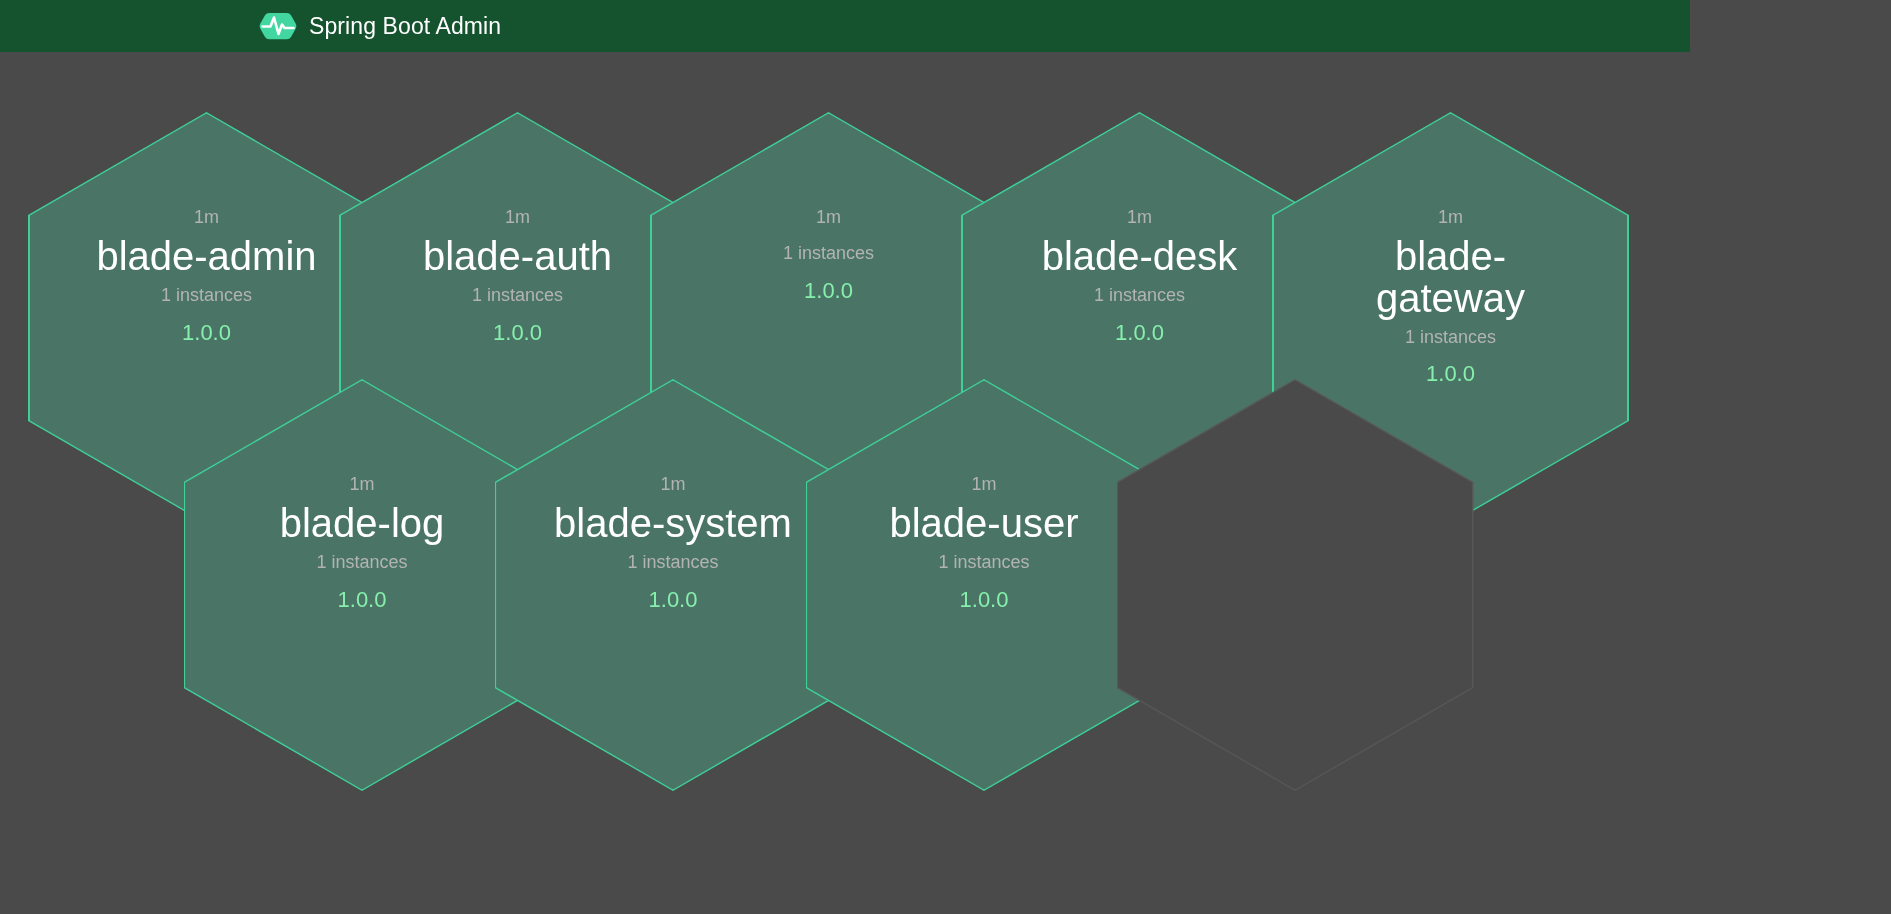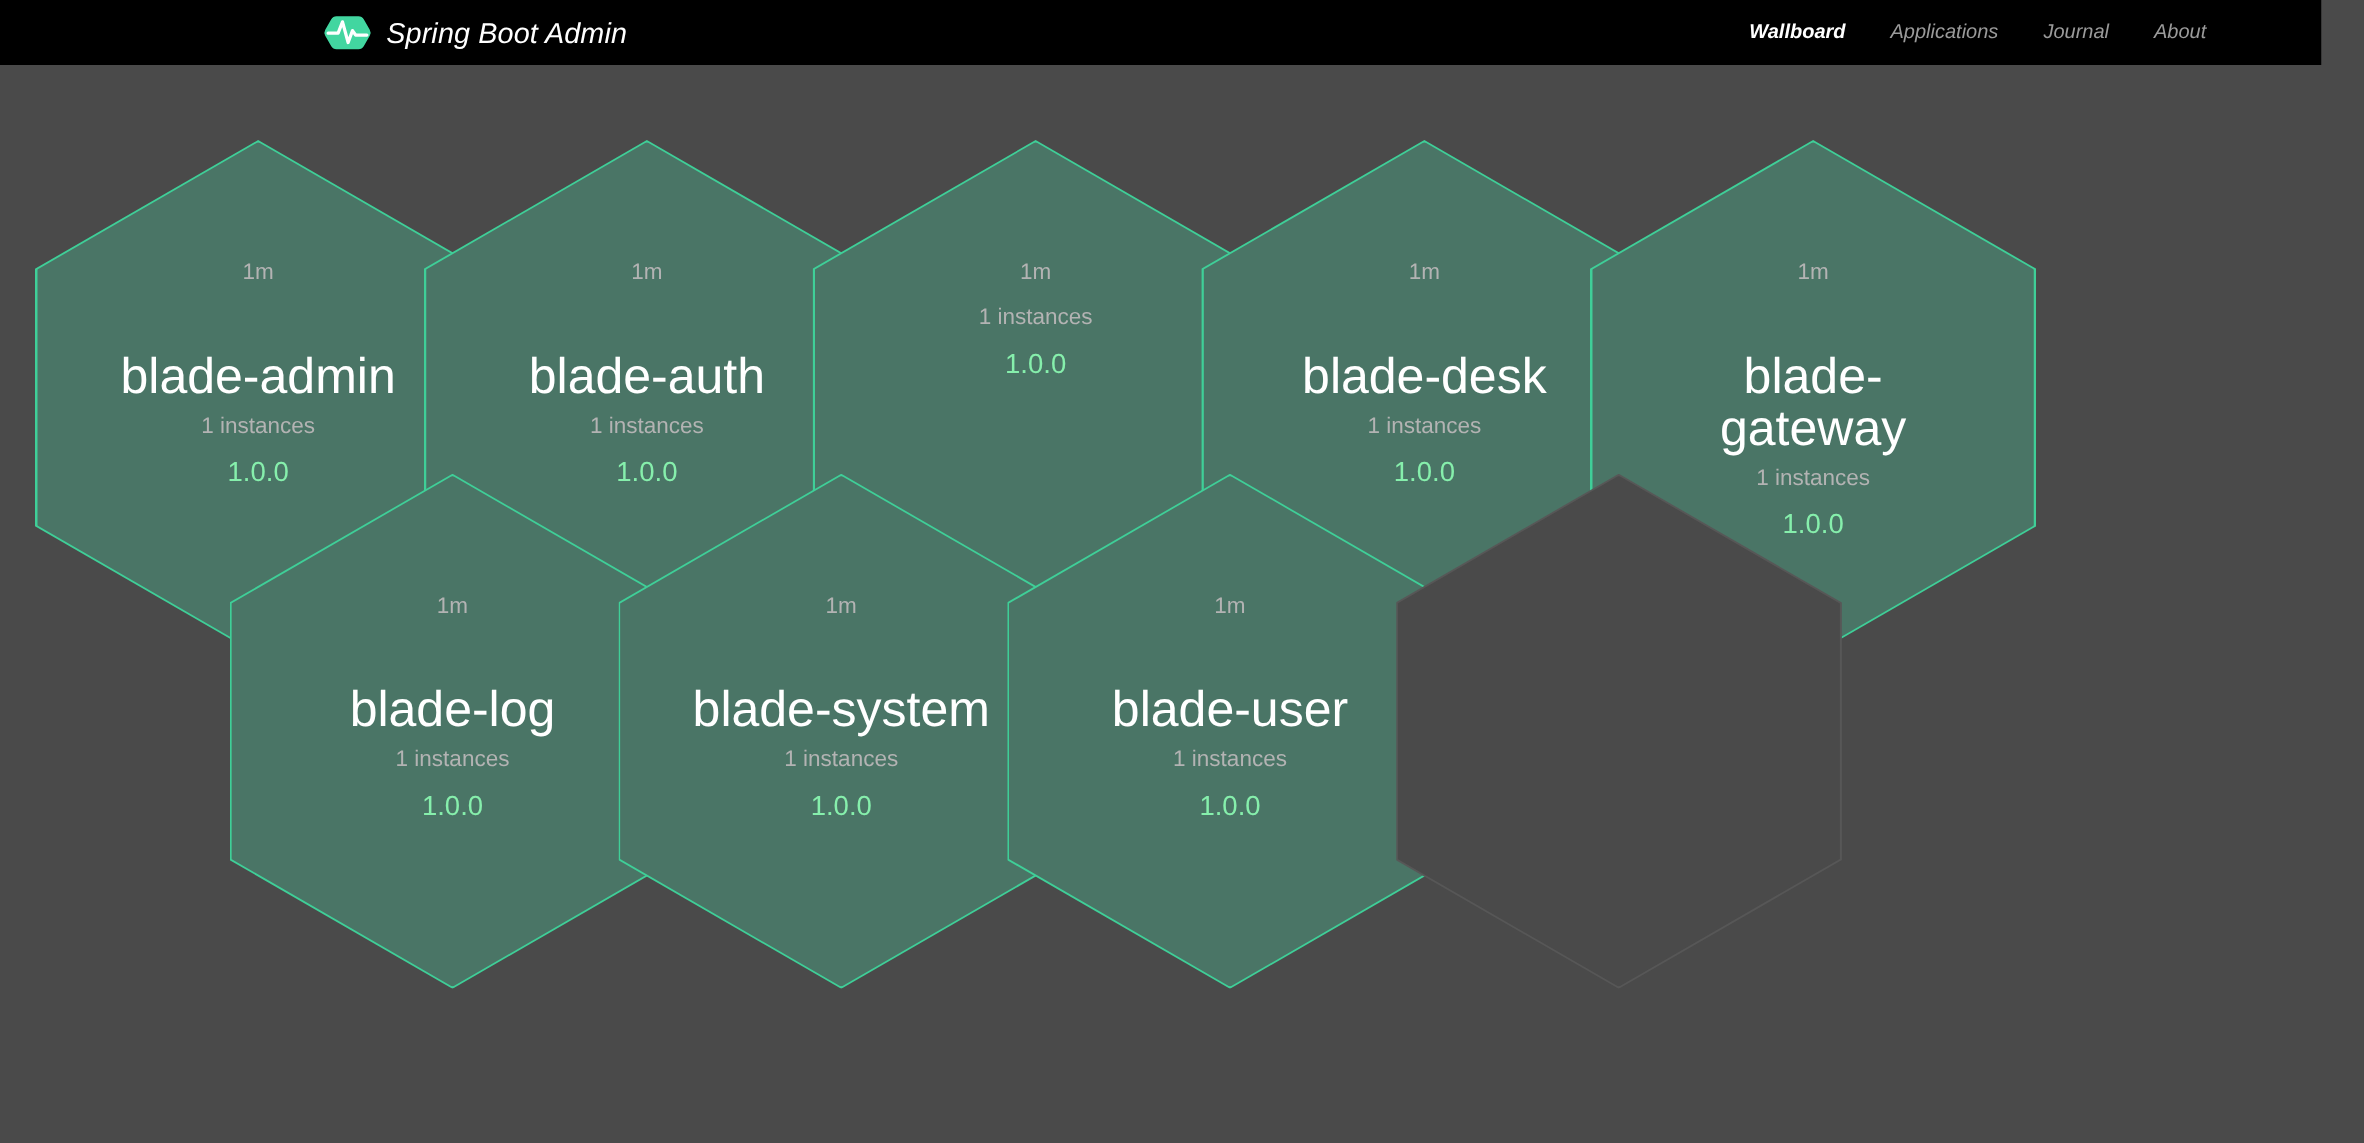--- a/index.html
+++ b/index.html
@@ -7,23 +7,23 @@
   html, body {
     width:1891px; height:914px;
     background:#4a4a4a;
     font-family:"Liberation Sans", sans-serif;
     overflow:hidden;
   }
 
   
   .navbar {
     position:absolute; top:0; left:0;
-    width:1857px; height:52px;
-    background:#000000;
-    display:flex; align-items:center;font-style:italic;
+    width:1690px; height:52px;
+    background:#14532d;
+    display:flex; align-items:center;
   }
   .brand {
     position:absolute; left:258px;
     display:flex; align-items:center; gap:11px;
     height:52px;
   }
   .brand-logo { width:40px; height:40px; display:block; }
   .brand-name {
     color:#ffffff; font-size:23px; font-weight:400;
     letter-spacing:.1px; white-space:nowrap;
@@ -67,21 +67,20 @@
 
   .hex-uptime {
     color:#b3b3b3; font-size:18px; line-height:1.1;
     margin-bottom:9px;
   }
   .hex-name {
     color:#ffffff; font-size:40px; line-height:1.04;
     font-weight:400; text-align:center;
     max-width:250px; word-break:break-word;
     overflow-wrap:anywhere;
-    margin-top:45px;
   }
   .hex-instances {
     color:#b3b3b3; font-size:18px; line-height:1.2;
     margin-top:7px;
   }
   .hex-version {
     color:#86efac; font-size:22px; line-height:1.2;
     margin-top:13px;
   }
   .hex.wide .hex-name { max-width:290px; }
@@ -96,26 +95,20 @@
       <svg class="brand-logo" viewBox="0 0 40 40" xmlns="http://www.w3.org/2000/svg">
         <path d="M11.2 3.4 L28.8 3.4 Q31.6 3.4 33.0 5.8 L37.8 14.2 Q39.2 16.6 37.8 19.0
                  L33.0 27.4 Q31.6 29.8 28.8 29.8 L11.2 29.8 Q8.4 29.8 7.0 27.4
                  L2.2 19.0 Q0.8 16.6 2.2 14.2 L7.0 5.8 Q8.4 3.4 11.2 3.4 Z" transform="translate(0,3.5)" fill="#42d6a0"></path>
         <path d="M4.5 20.5 L12.5 20.5 L16.0 11.5 L20.5 28.0 L24.0 18.5 L26.5 22.0 L35.5 22.0" fill="none" stroke="#ffffff" stroke-width="2.6" stroke-linecap="round" stroke-linejoin="round"></path>
       </svg>
     </span>
     <span class="brand-name">Spring Boot Admin</span>
   </div>
 
-  <div class="nav-links">
-    <a class="nav-link active" href="#">Wallboard</a>
-    <a class="nav-link" href="#">Applications</a>
-    <a class="nav-link" href="#">Journal</a>
-    <a class="nav-link" href="#">About</a>
-  </div>
 </div>
 
 <div class="wallboard" id="wallboard">
     <div class="hex" style="left: 28px; top: 44px;">
       <div class="hex-inner">
         <div class="hex-uptime">1m</div>
         <div class="hex-name">blade-admin</div>
         <div class="hex-instances">1 instances</div>
         <div class="hex-version">1.0.0</div>
       </div>

